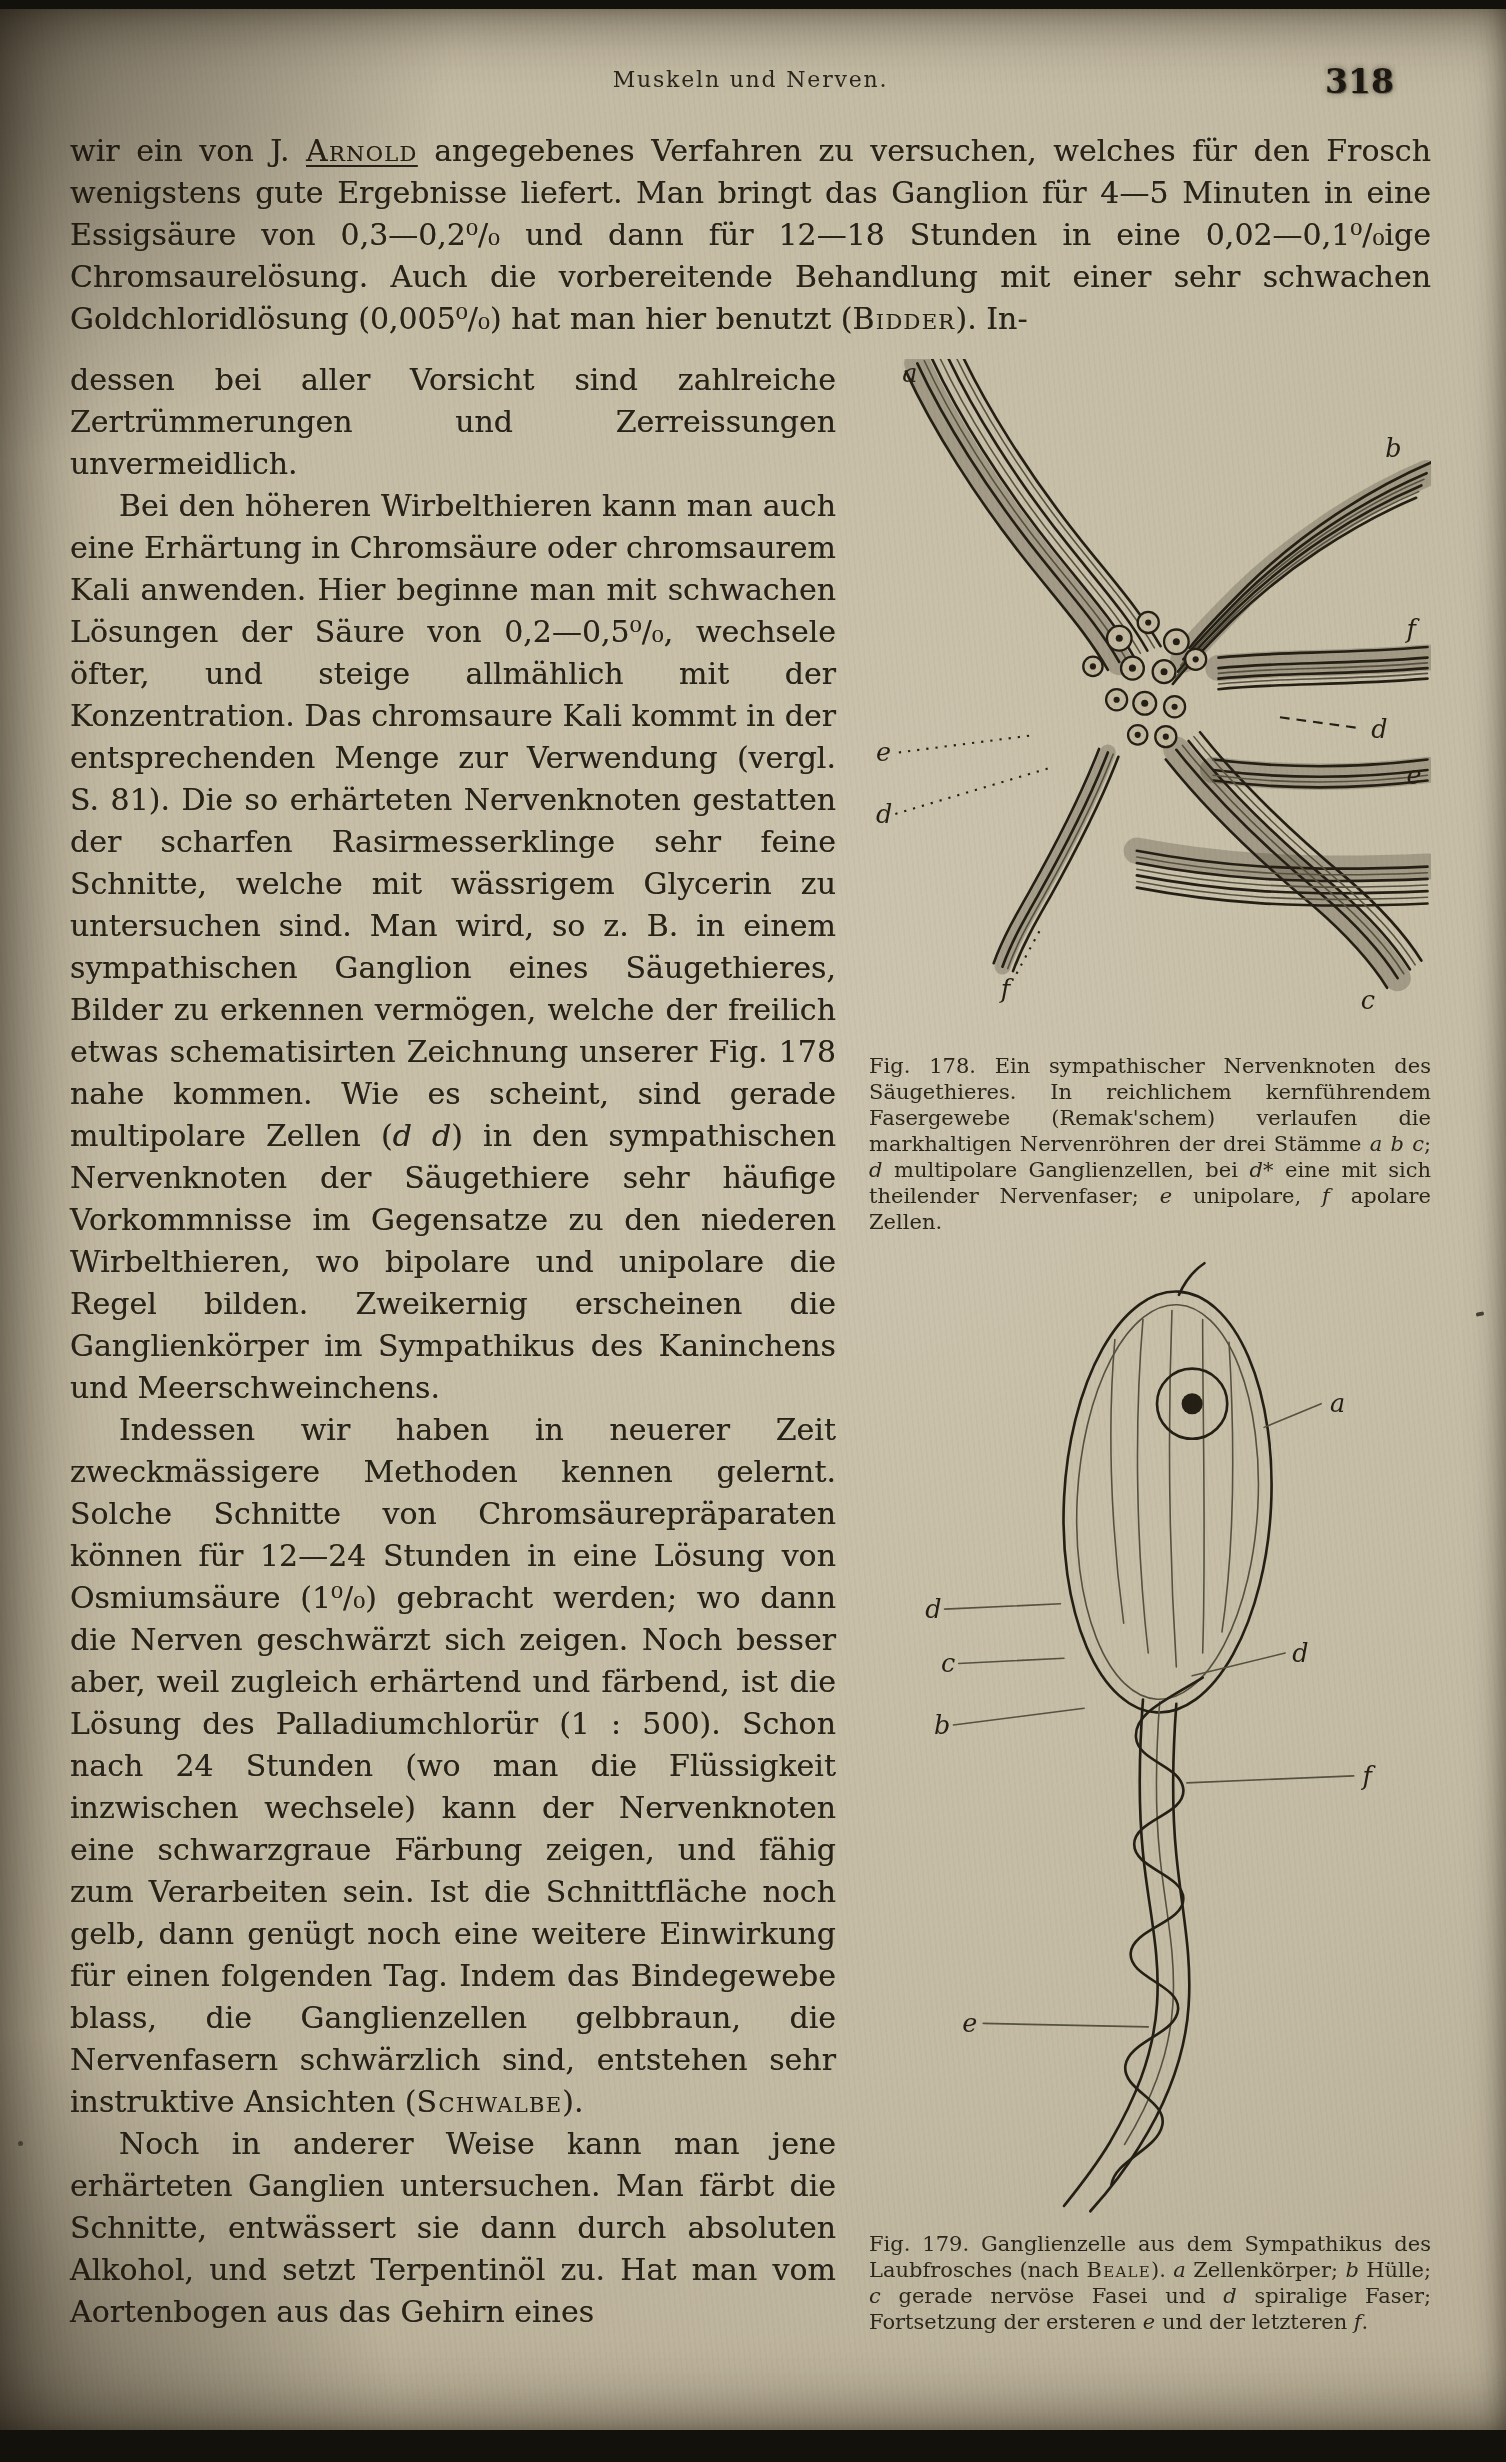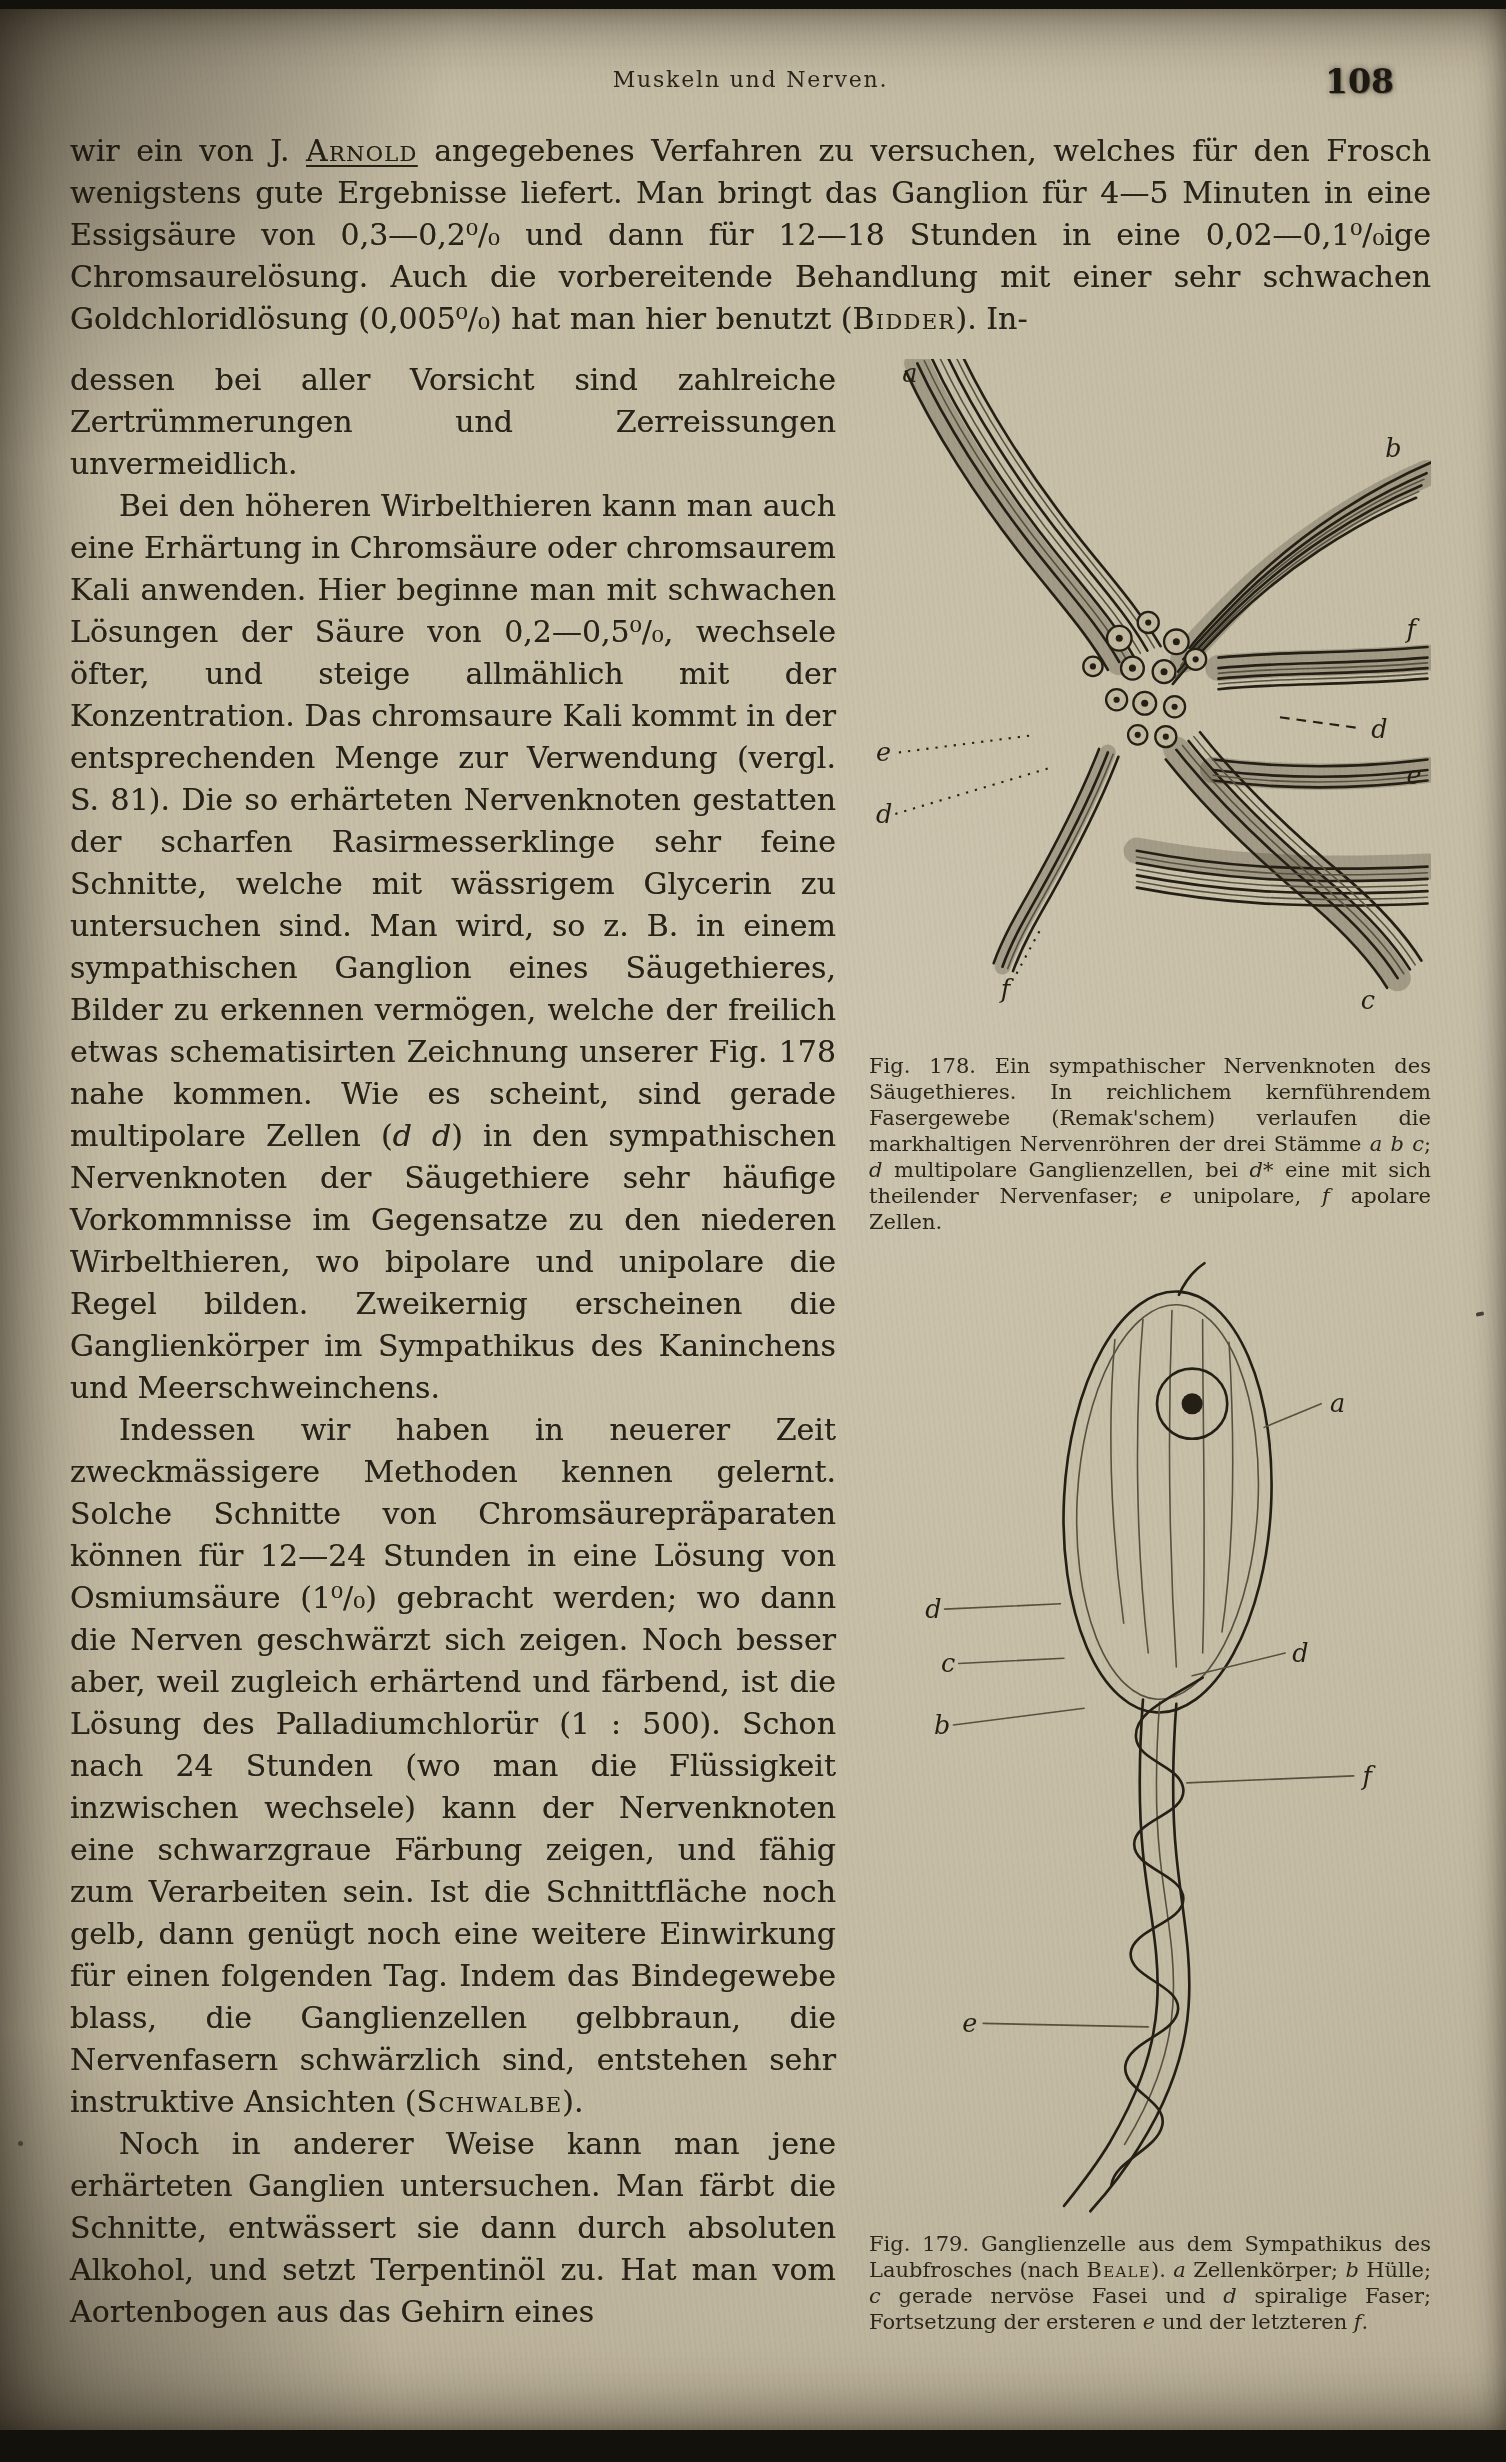--- a/index.html
+++ b/index.html
@@ -59,21 +59,21 @@
   .fig-label{font-family:"DejaVu Serif","Liberation Serif",serif;font-style:italic;font-size:29px;fill:#241f15}
 </style>
 </head>
 <body>
 
 <div class="scan">
   <div class="paper">
 
     <div class="running-head">
       <span class="head-title">Muskeln und Nerven.</span>
-      <span class="page-number">108</span>
+      <span class="page-number">318</span>
     </div>
 
     <p class="para intro"><span>wir ein von J. </span><span class="sc u">Arnold</span><span> angegebenes Verfahren zu versuchen, welches für den Frosch wenigstens gute Ergebnisse liefert.  Man bringt das Ganglion für 4—5 Minuten in eine Essigsäure von 0,3—0,2⁰/₀ und dann für 12—18 Stunden in eine 0,02—0,1⁰/₀ige Chromsaurelösung.  Auch die vorbereitende Behandlung mit einer sehr schwachen Goldchloridlösung (0,005⁰/₀) hat man hier benutzt (</span><span class="sc">Bidder</span><span>).  In-</span></p>
 
     <div class="columns">
 
       <div class="col-text">
         <p class="para"><span>dessen bei aller Vorsicht sind zahlreiche Zertrümmerungen und Zerreissungen unvermeidlich.</span></p>
         <p class="para indent"><span>Bei den höheren Wirbelthieren kann man auch eine Erhärtung in Chromsäure oder chromsaurem Kali anwenden.  Hier beginne man mit schwachen Lösungen der Säure von 0,2—0,5⁰/₀, wechsele öfter, und steige allmählich mit der Konzentration.  Das chromsaure Kali kommt in der entsprechenden Menge zur Verwendung (vergl. S. 81).  Die so erhärteten Nervenknoten gestatten der scharfen Rasirmesserklinge sehr feine Schnitte, welche mit wässrigem Glycerin zu untersuchen sind.  Man wird, so z. B. in einem sympathischen Ganglion eines Säugethieres, Bilder zu erkennen vermögen, welche der freilich etwas schematisirten Zeichnung unserer Fig. 178 nahe kommen.  Wie es scheint, sind gerade multipolare Zellen (</span><span class="it">d d</span><span>) in den sympathischen Nervenknoten der Säugethiere sehr häufige Vorkommnisse im Gegensatze zu den niederen Wirbelthieren, wo bipolare und unipolare die Regel bilden.  Zweikernig erscheinen die Ganglienkörper im Sympathikus des Kaninchens und Meerschweinchens.</span></p>
         <p class="para indent"><span>Indessen wir haben in neuerer Zeit zweckmässigere Methoden kennen gelernt.  Solche Schnitte von Chromsäurepräparaten können für 12—24 Stunden in eine Lösung von Osmiumsäure (1⁰/₀) gebracht werden; wo dann die Nerven geschwärzt sich zeigen.  Noch besser aber, weil zugleich erhärtend und färbend, ist die Lösung des Palladiumchlorür (1 : 500).  Schon nach 24 Stunden (wo man die Flüssigkeit inzwischen wechsele) kann der Nervenknoten eine schwarzgraue Färbung zeigen, und fähig zum Verarbeiten sein.  Ist die Schnittfläche noch gelb, dann genügt noch eine weitere Einwirkung für einen folgenden Tag.  Indem das Bindegewebe blass, die Ganglienzellen gelbbraun, die Nervenfasern schwärzlich sind, entstehen sehr instruktive Ansichten (</span><span class="sc">Schwalbe</span><span>).</span></p>

